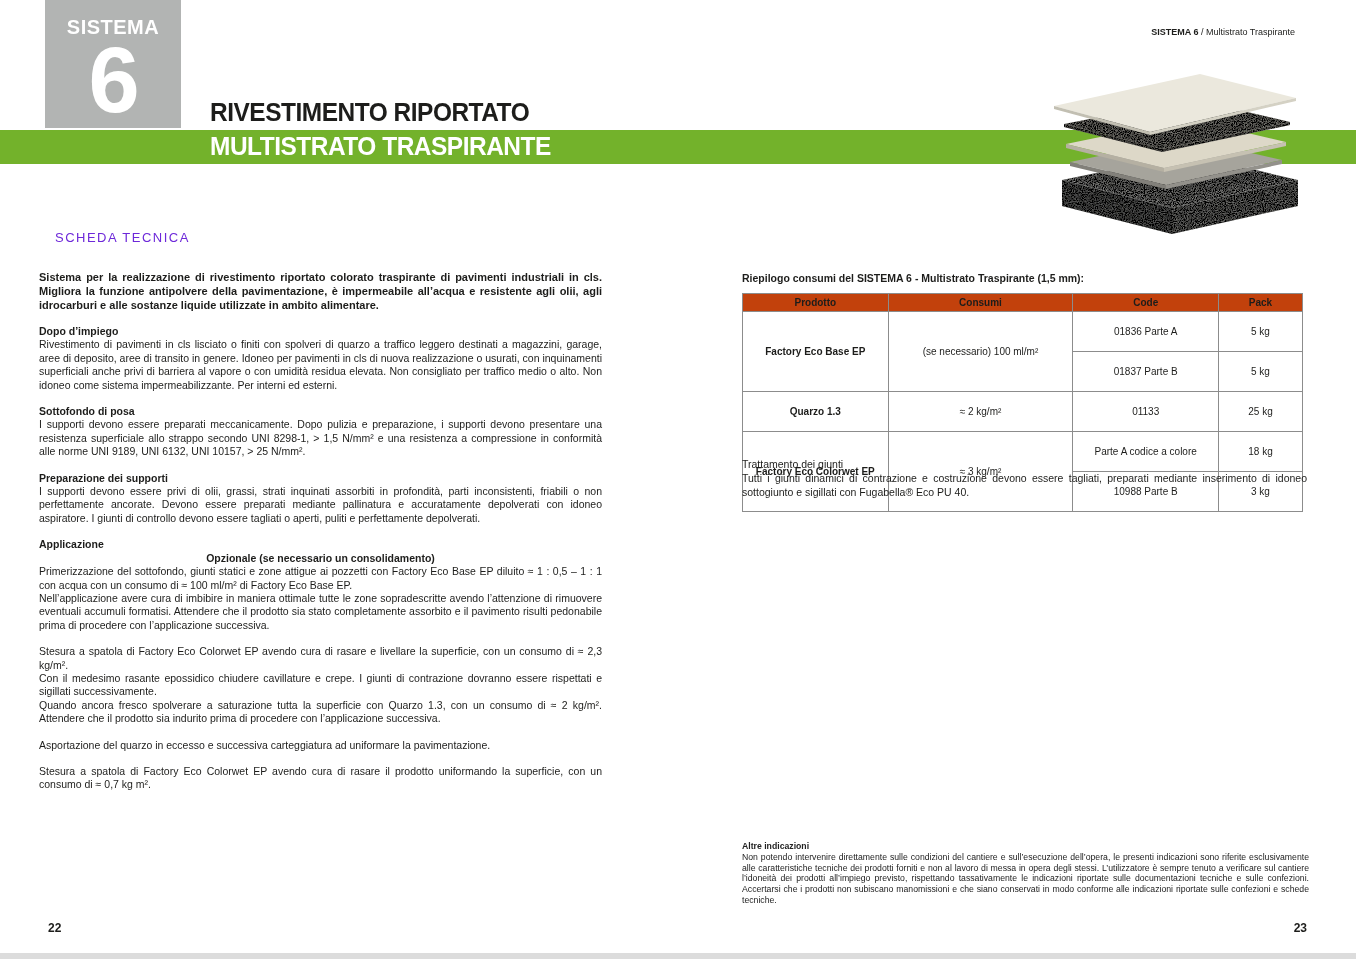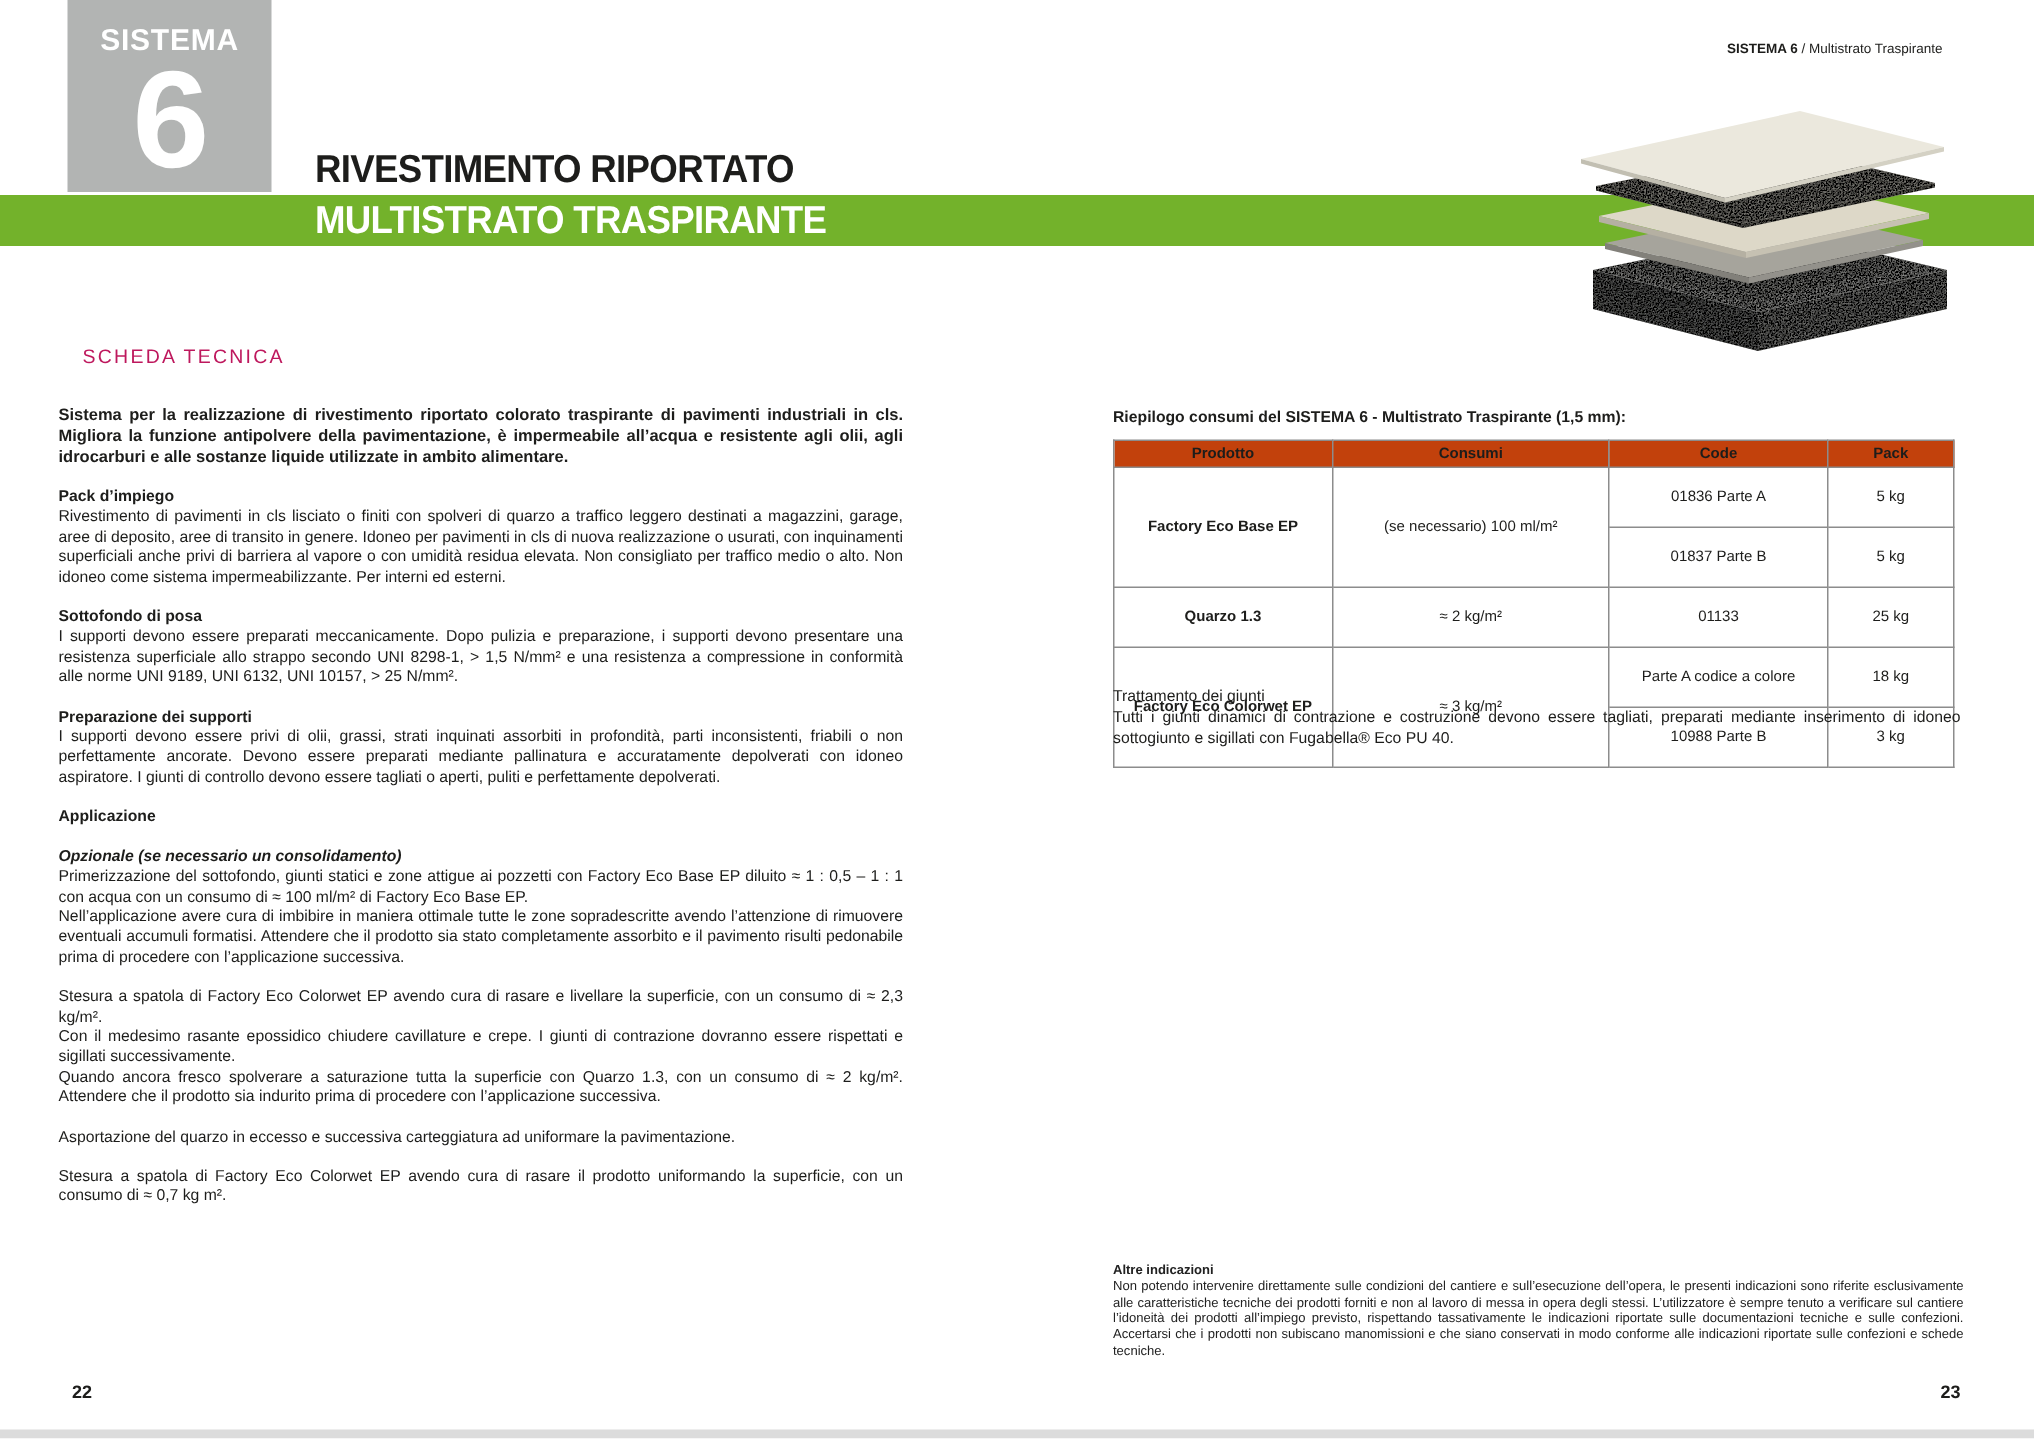--- a/index.html
+++ b/index.html
@@ -42,29 +42,29 @@
   }
   .header-ref b { font-weight:bold; }
 
   .illustration {
     position:absolute; left:1040px; top:58px; width:276px; height:182px; z-index:3;
   }
 
   
   .scheda-label {
     position:absolute; left:55px; top:230px;
-    font-size:13px; letter-spacing:1.5px; color:#be185d;
+    font-size:13px; letter-spacing:1.5px; color:#6d28d9;
   }
   .left-col {
     position:absolute; left:39px; top:270px; width:563px;
     font-size:10.5px; line-height:13.4px; text-align:justify;
   }
   .left-col .intro { font-weight:bold; font-size:11px; line-height:14px; }
   .left-col h3 { font-size:10.5px; font-weight:bold; margin-top:13px; text-align:left; }
-  .left-col h4 { font-size:10.5px; font-weight:bold; font-style:italic; margin-top:13px; text-align:left; }
+  .left-col h4 { font-size:10.5px; font-weight:bold; text-align:center; }
   .left-col p { margin:0; }
   .left-col p.gap { margin-top:13px; }
   .left-col .sect { margin-top:13px; }
 
   .right-col { position:absolute; left:742px; top:272px; width:563px; }
   .table-title { font-size:10.5px; font-weight:bold; margin-bottom:9px; }
 
   table.consumi {
     width:561px; border-collapse:collapse; table-layout:fixed;
     font-size:10px; color:#1d1d1b;
@@ -161,21 +161,21 @@
     </g>
   </svg>
 </div>
 
 <div class="scheda-label">SCHEDA TECNICA</div>
 
 <div class="left-col">
   <p class="intro">Sistema per la realizzazione di rivestimento riportato colorato traspirante di pavimenti industriali in cls. Migliora la funzione antipolvere della pavimentazione, è impermeabile all’acqua e resistente agli olii, agli idrocarburi e alle sostanze liquide utilizzate in ambito alimentare.</p>
 
   <div class="sect">
-    <h3>Pack d’impiego</h3>
+    <h3>Dopo d’impiego</h3>
     <p>Rivestimento di pavimenti in cls lisciato o finiti con spolveri di quarzo a traffico leggero destinati a magazzini, garage, aree di deposito, aree di transito in genere. Idoneo per pavimenti in cls di nuova realizzazione o usurati, con inquinamenti superficiali anche privi di barriera al vapore o con umidità residua elevata. Non consigliato per traffico medio o alto. Non idoneo come sistema impermeabilizzante. Per interni ed esterni.</p>
   </div>
 
   <div class="sect">
     <h3>Sottofondo di posa</h3>
     <p>I supporti devono essere preparati meccanicamente. Dopo pulizia e preparazione, i supporti devono presentare una resistenza superficiale allo strappo secondo UNI 8298-1, &gt; 1,5 N/mm² e una resistenza a compressione in conformità alle norme UNI 9189, UNI 6132, UNI 10157, &gt; 25 N/mm².</p>
   </div>
 
   <div class="sect">
     <h3>Preparazione dei supporti</h3>

